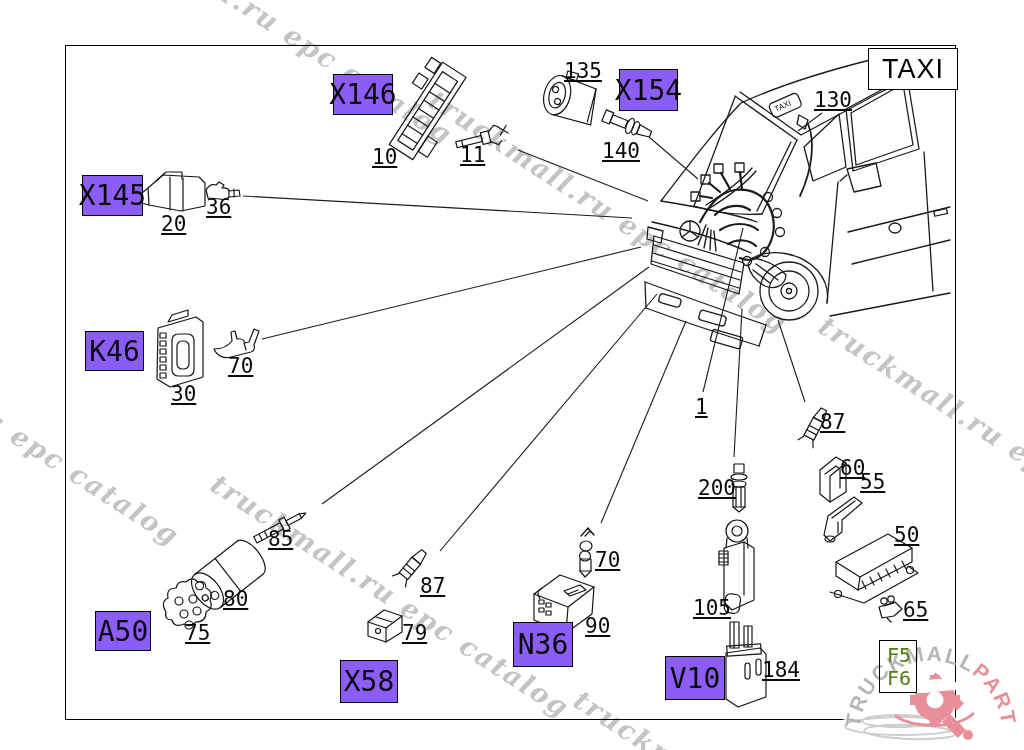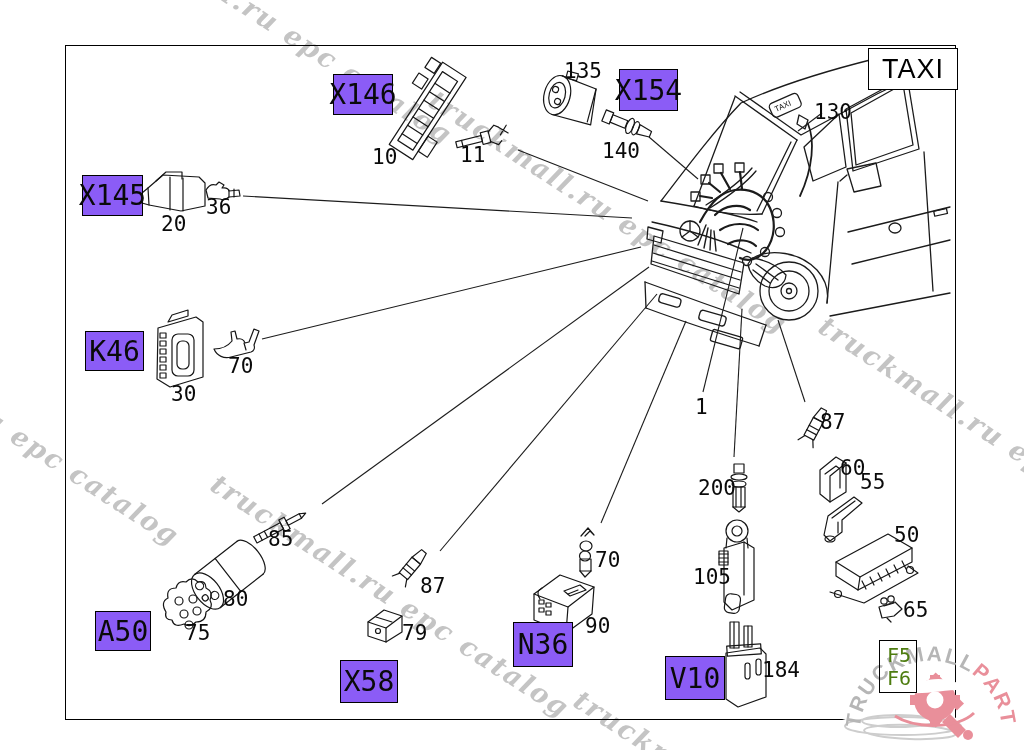--- a/index.html
+++ b/index.html
@@ -18,21 +18,21 @@
   .titlebox{position:absolute;left:868px;top:48px;width:88px;height:40px;background:#fff;
             border:1.8px solid #000;display:flex;align-items:center;justify-content:center;
             font-family:"Liberation Sans",sans-serif;font-size:27px;letter-spacing:1px;z-index:4;}
   
   .cbox{position:absolute;background:#8b5cf6;border:1.6px solid #000;display:flex;
         align-items:center;justify-content:center;font-size:28px;color:#0a0a0a;z-index:4;}
   .fusebox{position:absolute;left:879px;top:640px;width:38px;height:53px;background:transparent;
            border:1.4px solid #000;display:flex;flex-direction:column;justify-content:center;
            padding-left:7px;font-size:20px;line-height:23px;color:#4d7c0f;z-index:4;box-sizing:border-box;}
   
-  .pn{position:absolute;font-size:21px;color:#0a0a0a;z-index:4;}
+  .pn{position:absolute;font-size:21px;color:#0a0a0a;z-index:4;text-decoration:underline;}
 </style>
 </head>
 <body>
 
 <div class="stage">
 
   <div class="wm" style="left:105px;top:-105px">truckmall.ru epc catalog</div>
   <div class="wm" style="left:440px;top:84px">truckmall.ru epc catalog</div>
   <div class="wm" style="left:-168px;top:296px">truckmall.ru epc catalog</div>
   <div class="wm" style="left:222px;top:468px">truckmall.ru epc catalog</div>
@@ -359,35 +359,35 @@
 
   <div class="fusebox">
     <span>F5</span>
     <span>F6</span>
   </div>
 
   <span class="pn" style="left:372px;top:145px">10</span>
   <span class="pn" style="left:460px;top:143px">11</span>
   <span class="pn" style="left:564px;top:59px">135</span>
   <span class="pn" style="left:602px;top:139px">140</span>
-  <span class="pn" style="left:814px;top:100px">130</span>
+  <span class="pn" style="left:814px;top:88px">130</span>
   <span class="pn" style="left:161px;top:212px">20</span>
   <span class="pn" style="left:206px;top:195px">36</span>
   <span class="pn" style="left:171px;top:382px">30</span>
   <span class="pn" style="left:228px;top:354px">70</span>
   <span class="pn" style="left:268px;top:527px">85</span>
   <span class="pn" style="left:223px;top:587px">80</span>
   <span class="pn" style="left:185px;top:621px">75</span>
   <span class="pn" style="left:420px;top:574px">87</span>
   <span class="pn" style="left:402px;top:621px">79</span>
   <span class="pn" style="left:585px;top:614px">90</span>
   <span class="pn" style="left:595px;top:548px">70</span>
   <span class="pn" style="left:695px;top:395px">1</span>
   <span class="pn" style="left:698px;top:476px">200</span>
-  <span class="pn" style="left:693px;top:565px">105</span>
+  <span class="pn" style="left:693px;top:596px">105</span>
   <span class="pn" style="left:762px;top:658px">184</span>
   <span class="pn" style="left:820px;top:410px">87</span>
   <span class="pn" style="left:840px;top:456px">60</span>
   <span class="pn" style="left:860px;top:470px">55</span>
   <span class="pn" style="left:894px;top:523px">50</span>
   <span class="pn" style="left:903px;top:598px">65</span>
 
 </div>
 
 </body></html>

